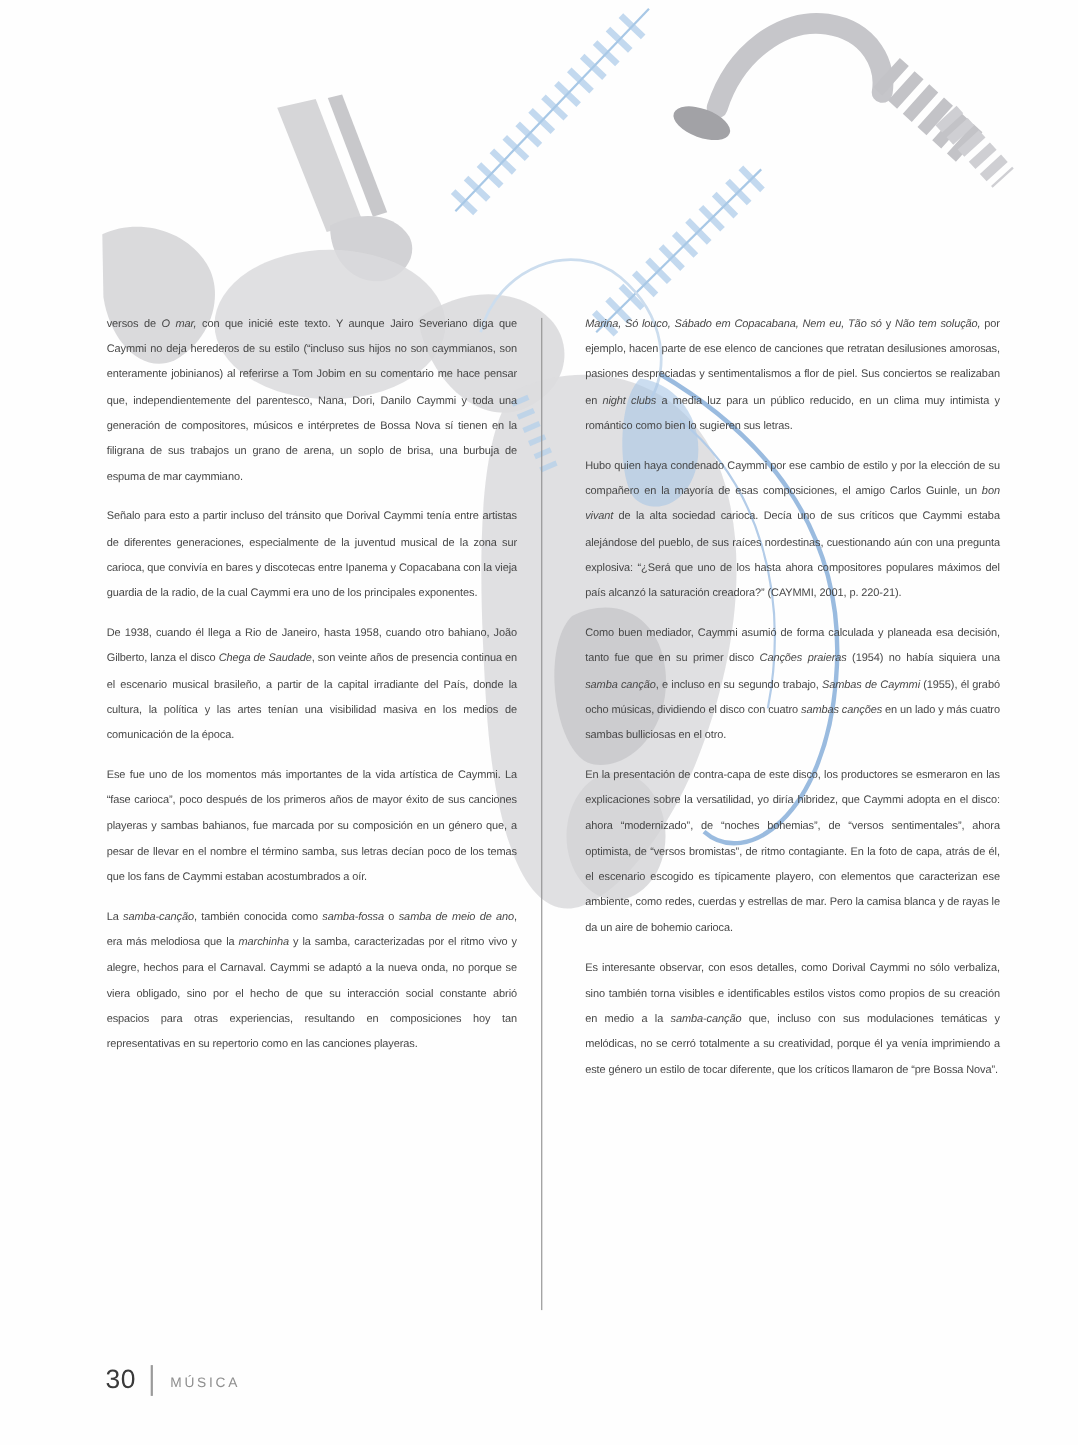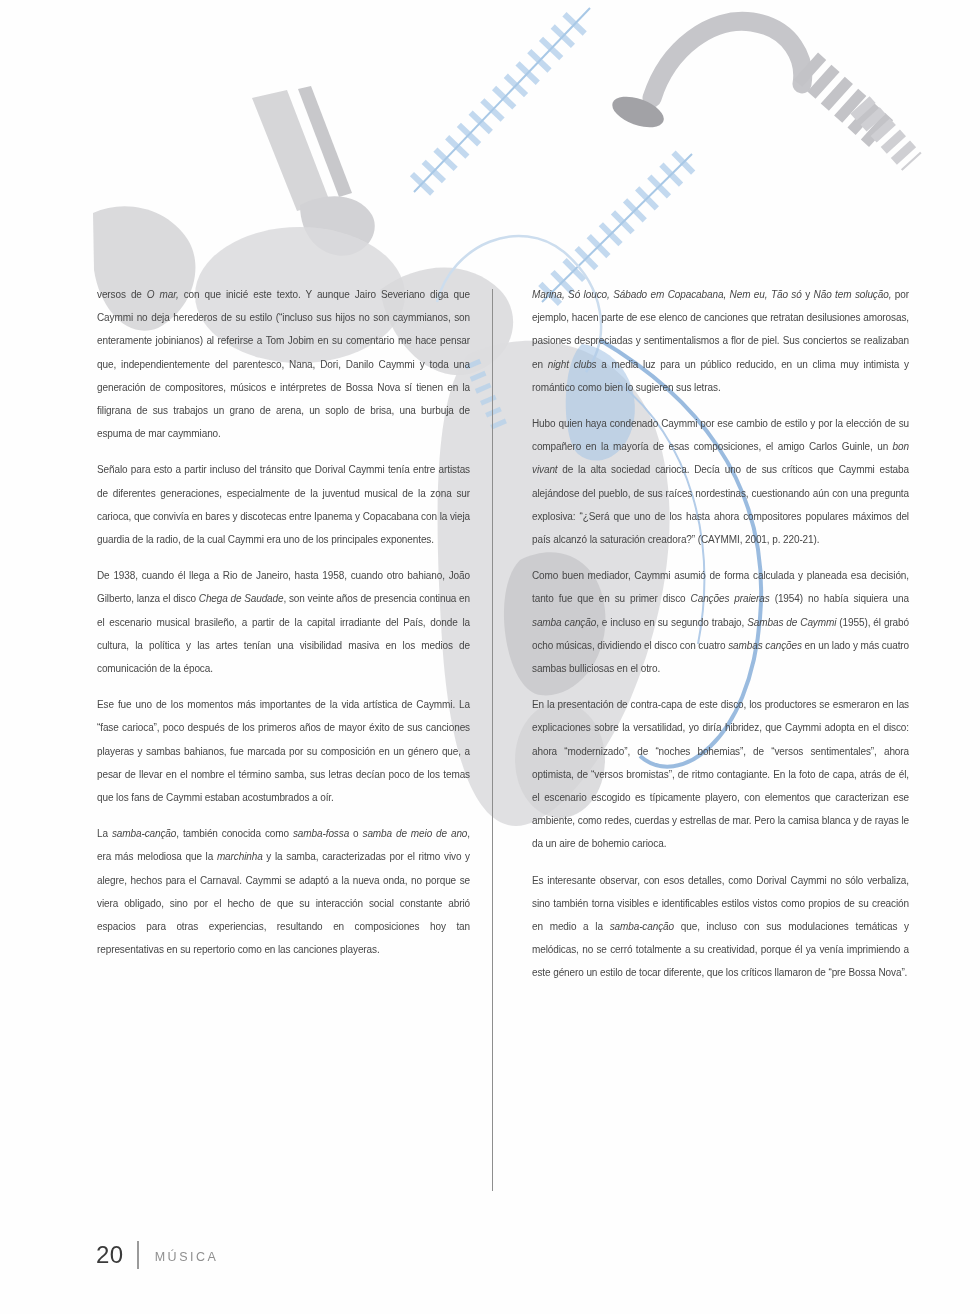--- a/index.html
+++ b/index.html
@@ -90,16 +90,16 @@
 
 <div class="column col-right">
     <p><em>Marina, Só louco, Sábado em Copacabana, Nem eu, Tão só</em><span> y </span><em>Não tem solução,</em><span> por ejemplo, hacen parte de ese elenco de canciones que retratan desilusiones amorosas, pasiones despreciadas y sentimentalismos a flor de piel. Sus conciertos se realizaban en </span><em>night clubs</em><span> a media luz para un público reducido, en un clima muy intimista y romántico como bien lo sugieren sus letras.</span></p>
     <p><span>Hubo quien haya condenado Caymmi por ese cambio de estilo y por la elección de su compañero en la mayoría de esas composiciones, el amigo Carlos Guinle, un </span><em>bon vivant</em><span> de la alta sociedad carioca. Decía uno de sus críticos que Caymmi estaba alejándose del pueblo, de sus raíces nordestinas, cuestionando aún con una pregunta explosiva: “¿Será que uno de los hasta ahora compositores populares máximos del país alcanzó la saturación creadora?” (CAYMMI, 2001, p. 220-21).</span></p>
     <p><span>Como buen mediador, Caymmi asumió de forma calculada y planeada esa decisión, tanto fue que en su primer disco </span><em>Canções praieras</em><span> (1954) no había siquiera una </span><em>samba canção</em><span>, e incluso en su segundo trabajo, </span><em>Sambas de Caymmi</em><span> (1955), él grabó ocho músicas, dividiendo el disco con cuatro </span><em>sambas canções</em><span> en un lado y más cuatro sambas bulliciosas en el otro.</span></p>
     <p><span>En la presentación de contra-capa de este disco, los productores se esmeraron en las explicaciones sobre la versatilidad, yo diría hibridez, que Caymmi adopta en el disco: ahora “modernizado”, de “noches bohemias”, de “versos sentimentales”, ahora optimista, de “versos bromistas”, de ritmo contagiante. En la foto de capa, atrás de él, el escenario escogido es típicamente playero, con elementos que caracterizan ese ambiente, como redes, cuerdas y estrellas de mar. Pero la camisa blanca y de rayas le da un aire de bohemio carioca.</span></p>
     <p><span>Es interesante observar, con esos detalles, como Dorival Caymmi no sólo verbaliza, sino también torna visibles e identificables estilos vistos como propios de su creación en medio a la </span><em>samba-canção</em><span> que, incluso con sus modulaciones temáticas y melódicas, no se cerró totalmente a su creatividad, porque él ya venía imprimiendo a este género un estilo de tocar diferente, que los críticos llamaron de “pre Bossa Nova”.</span></p>
   </div>
 
 <div class="footer">
-  <span class="page-number">20</span>
+  <span class="page-number">30</span>
   <span class="footer-divider"></span>
   <span class="section-label">MÚSICA</span>
 </div>
 
 </body></html>

